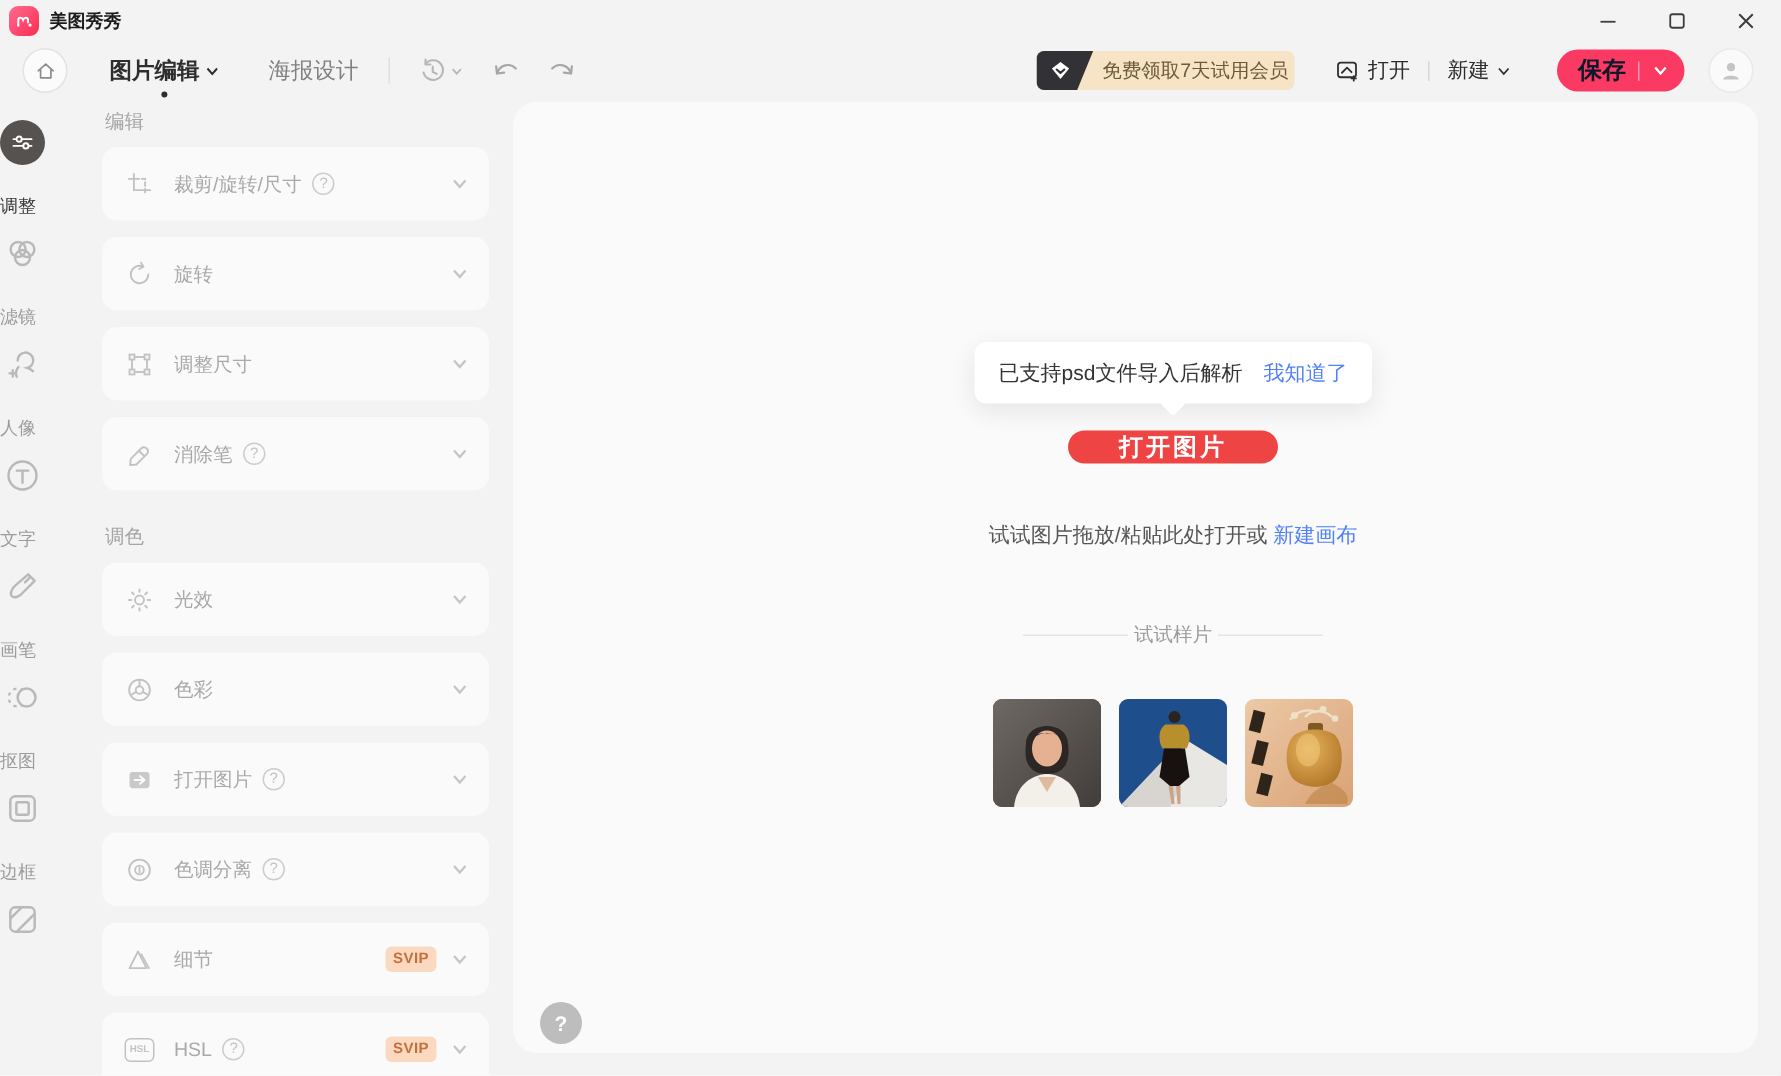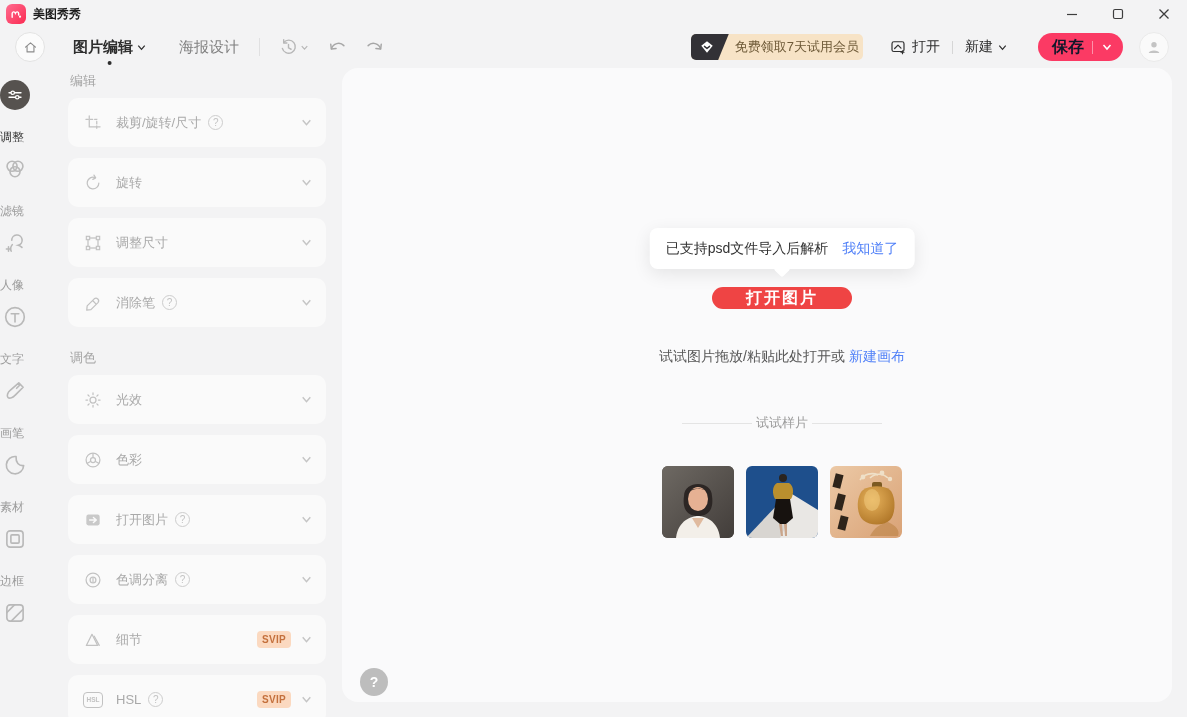--- a/index.html
+++ b/index.html
@@ -255,24 +255,25 @@
       <svg width="26" height="26" viewBox="0 0 24 24">
           <path d="M15.5 4.5 L19.5 8.5 L12 16 C10.5 18 7 19.5 5.5 18 C4 16.5 5.5 13 7.5 11.5 Z" fill="none" stroke="#b9b9b9" stroke-width="1.5" stroke-linejoin="round"></path>
           <path d="M13.5 9.5 L16.5 6.5" stroke="#b9b9b9" stroke-width="1.5" stroke-linecap="round"></path>
         </svg>
     </div>
     <div class="rail-label">画笔</div>
   </div>
   <div class="rail-item">
     <div class="rail-icon-wrap">
       <svg width="26" height="26" viewBox="0 0 24 24">
-          <path d="M13 4.2 A8 8 0 1 0 20 12.5 C15.5 13 12.5 9.5 13 4.2 Z" fill="none" stroke="#b9b9b9" stroke-width="1.5" stroke-linejoin="round"></path>
-        </svg>
-    </div>
-    <div class="rail-label">素材</div>
+          <circle cx="9" cy="12" r="5.5" fill="none" stroke="#b9b9b9" stroke-width="1.4" stroke-dasharray="2 2.6"></circle>
+          <circle cx="14.5" cy="12" r="5.5" fill="#f3f3f4" stroke="#b9b9b9" stroke-width="1.5"></circle>
+        </svg>
+    </div>
+    <div class="rail-label">抠图</div>
   </div>
   <div class="rail-item">
     <div class="rail-icon-wrap">
       <svg width="26" height="26" viewBox="0 0 24 24">
           <rect x="4.5" y="4.5" width="15" height="15" rx="3" fill="none" stroke="#b9b9b9" stroke-width="1.5"></rect>
           <rect x="8.2" y="8.2" width="7.6" height="7.6" rx="1" fill="none" stroke="#b9b9b9" stroke-width="1.5"></rect>
         </svg>
     </div>
     <div class="rail-label">边框</div>
   </div>

